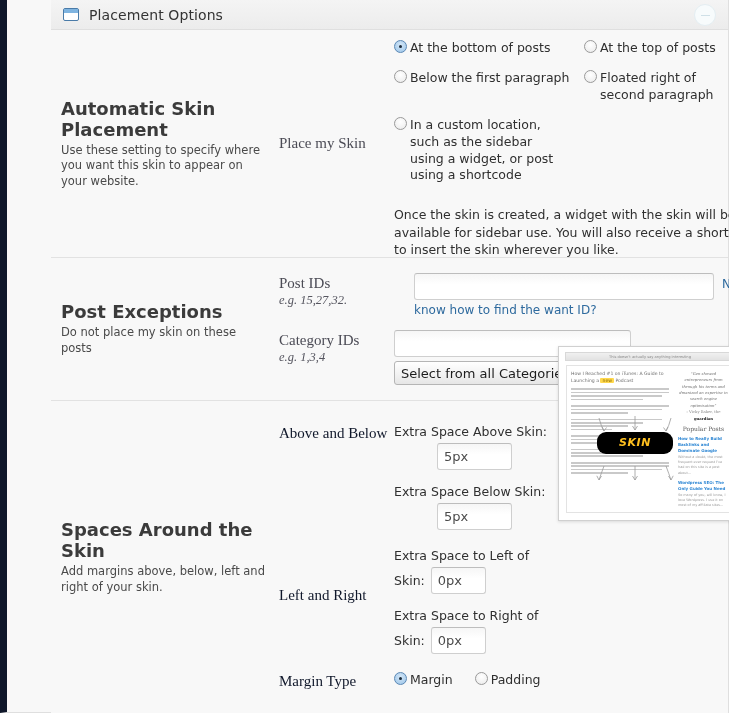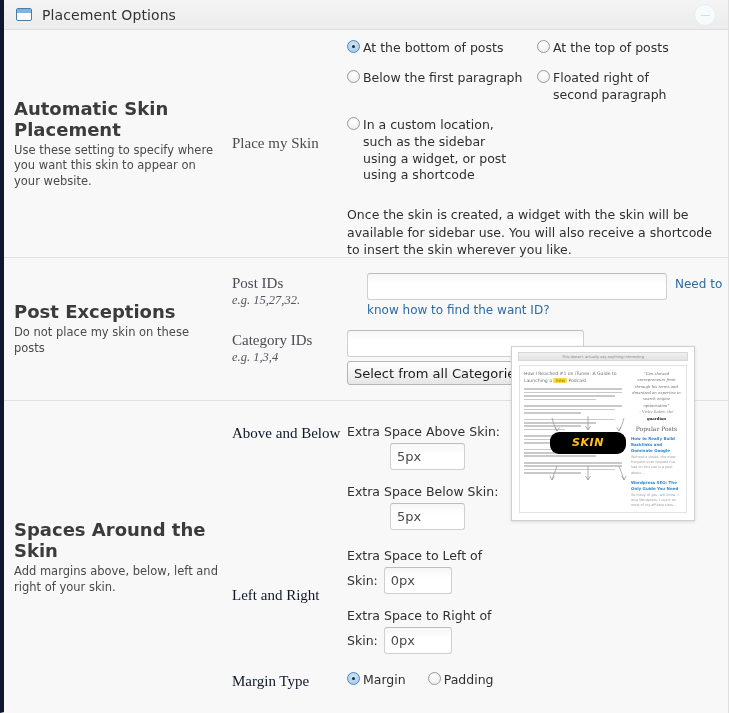--- a/index.html
+++ b/index.html
@@ -11,24 +11,25 @@
     width: 729px; height: 713px;
     font-family: "Liberation Sans", sans-serif;
     font-size: 13px;
     color: #333333;
     overflow: hidden;
   }
 
   .panel {
     width: 729px; height: 713px;
     background: #f8f8f8;
-    border-left: 4px solid #0f172a;
+    border-left: 7px solid #0f172a;
     border-right: 1px solid #dfdfdf;
     border-bottom: 1px solid #dfdfdf;
     position: relative;
+    padding-left: 44px;
   }
 
   
   .panel-header {
     height: 30px;
     background: linear-gradient(to bottom, #f4f4f4 0%, #ececec 100%);
     border-bottom: 1px solid #dfdfdf;
     display: flex;
     align-items: center;
     padding: 0 8px 0 12px;
@@ -182,21 +183,21 @@
     font-family: "DejaVu Sans", sans-serif;
     font-size: 13px;
     color: #4a4a4a;
     padding: 4px 6px;
     outline: none;
     height: 27px;
   }
   .txt.wide { width: 300px; }
   .txt.medium { width: 237px; }
   .txt.small { width: 75px; }
-  .txt.tiny { width: 68px; }
+  .txt.tiny { width: 55px; }
 
   .link {
     color: #2e6a9e;
     text-decoration: none;
     font-size: 12px;
     font-family: "DejaVu Sans", sans-serif;
   }
 
   
   .sec-exceptions { height: 143px; align-items: center; }

